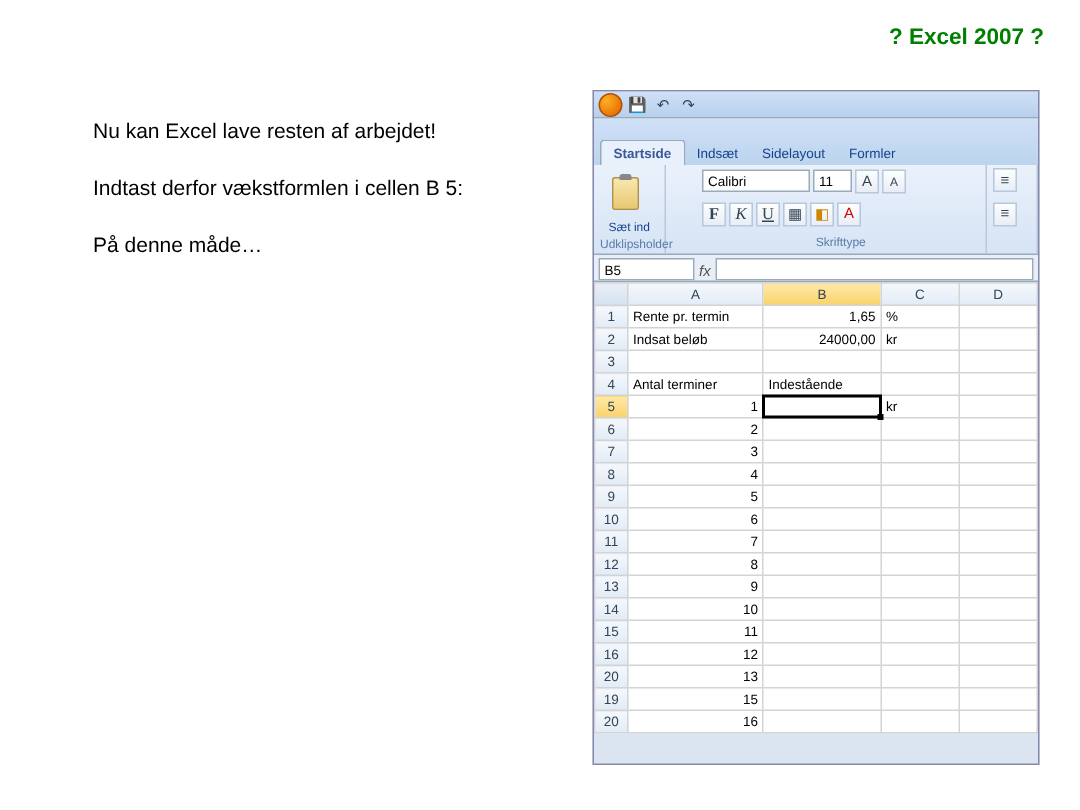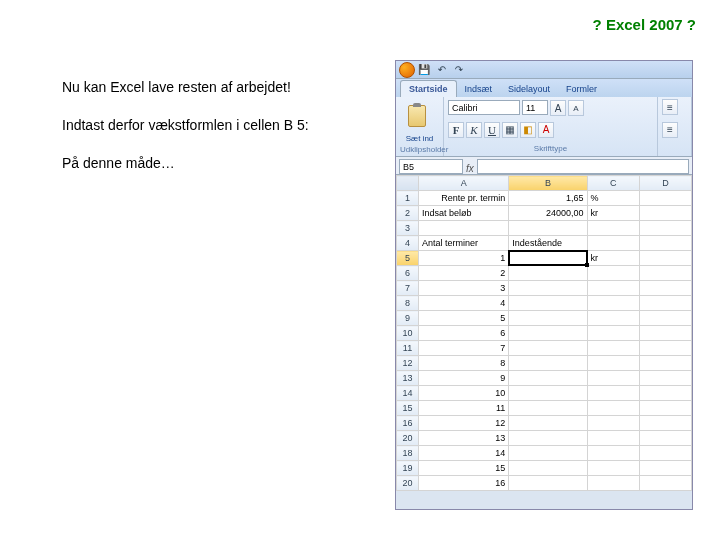--- a/index.html
+++ b/index.html
@@ -9,31 +9,31 @@
   .left p { margin-bottom: 20px; }
   .formula sub { font-size: 10px; }
   .formula sup { font-size: 10px; }
 
   .excel { position: absolute; left: 395px; top: 60px; width: 298px; height: 450px; border: 1px solid #88a; background: #dbe5f1; font-family: "Segoe UI", Tahoma, sans-serif; font-size: 9px; overflow: hidden; }
 
   .titlebar { height: 18px; background: linear-gradient(#cfe0f7,#b8d0ec); display: flex; align-items: center; padding: 0 3px; gap: 3px; border-bottom: 1px solid #9ab; }
   .officebtn { width: 16px; height: 16px; border-radius: 50%; background: radial-gradient(circle at 30% 30%, #ffb020, #e06000); border: 1px solid #b05000; }
   .qat-icon { width: 14px; height: 14px; display: flex; align-items: center; justify-content: center; font-size: 10px; color: #345; }
 
-  .ribbon-tabs { height: 18px; display: flex; align-items: flex-end; padding-left: 4px; background: linear-gradient(#cfe0f7,#bcd4ee); font-size: 9px; }
+  .ribbon-tabs { height: 31px; display: flex; align-items: flex-end; padding-left: 4px; background: linear-gradient(#cfe0f7,#bcd4ee); font-size: 9px; }
   .ribbon-tab { padding: 3px 8px; color: #15428b; }
   .ribbon-tab.active { background: #e8f0fb; border: 1px solid #9ab; border-bottom: none; border-radius: 3px 3px 0 0; color: #3b5998; font-weight: bold; }
 
   .ribbon { height: 60px; background: linear-gradient(#eaf1fb,#d6e4f5); border-bottom: 1px solid #9ab; display: flex; }
   .ribbon-group { border-right: 1px solid #b8c8dc; padding: 2px 4px; display: flex; flex-direction: column; justify-content: space-between; }
   .ribbon-label { font-size: 8px; color: #5a7aa8; text-align: center; padding-top: 1px; }
   .paste-big { width: 34px; height: 34px; display: flex; flex-direction: column; align-items: center; justify-content: center; }
   .clipboard-icon { width: 18px; height: 22px; background: linear-gradient(#f8e8b0,#e8c870); border: 1px solid #b89040; border-radius: 2px; position: relative; }
   .clipboard-icon::before { content:""; position:absolute; top:-3px; left:4px; width:8px; height:4px; background:#888; border-radius:2px 2px 0 0; }
-  .font-group { flex: 1; padding: 3px 4px; }
+  .font-group { flex: 1; padding: 3px 4px; margin-left: 20px; }
   .font-row { display: flex; gap: 2px; margin-bottom: 2px; }
   .font-select { background: #fff; border: 1px solid #9ab; font-size: 9px; padding: 1px 3px; height: 15px; display: flex; align-items: center; }
   .fname { width: 72px; } .fsize { width: 26px; }
   .btn-sm { width: 16px; height: 16px; background: linear-gradient(#fdfdfd,#e8eef7); border: 1px solid #b8c8dc; font-size: 10px; display: flex; align-items: center; justify-content: center; color: #345; }
   .bold { font-weight: bold; font-family: "Times New Roman"; font-size: 11px; }
   .ital { font-style: italic; font-family: "Times New Roman"; font-size: 11px; }
   .under { text-decoration: underline; font-family: "Times New Roman"; font-size: 11px; }
 
   .namebox-row { height: 18px; background: #e8eef7; display: flex; align-items: flex-end; border-bottom: 1px solid #9ab; }
   .namebox { width: 64px; height: 15px; background: #fff; border: 1px solid #9ab; margin-left: 3px; font-size: 9px; padding: 0 3px; display: flex; align-items: center; }
@@ -133,21 +133,21 @@
           <th class="corner"></th>
           <th class="col-A">A</th>
           <th class="col-B col-hl">B</th>
           <th class="col-C">C</th>
           <th class="col-D">D</th>
         </tr>
       </thead>
       <tbody id="grid-body">
           <tr>
             <td class="rowhdr">1</td>
-            <td class="col-A" style="text-align: right;">Rente pr. termin</td>
+            <td class="col-A" style="text-align: left;">Rente pr. termin</td>
             <td class="col-B">1,65</td>
             <td class="col-C">%</td>
             <td class="col-D"></td>
           </tr>
           <tr>
             <td class="rowhdr">2</td>
             <td class="col-A" style="text-align: left;">Indsat beløb</td>
             <td class="col-B">24000,00</td>
             <td class="col-C">kr</td>
             <td class="col-D"></td>
@@ -251,27 +251,20 @@
             <td class="col-D"></td>
           </tr>
           <tr>
             <td class="rowhdr">20</td>
             <td class="col-A col-A-data">13</td>
             <td class="col-B"></td>
             <td class="col-C"></td>
             <td class="col-D"></td>
           </tr>
           <tr>
-            <td class="rowhdr">18</td>
-            <td class="col-A col-A-data">14</td>
-            <td class="col-B"></td>
-            <td class="col-C"></td>
-            <td class="col-D"></td>
-          </tr>
-          <tr>
             <td class="rowhdr">19</td>
             <td class="col-A col-A-data">15</td>
             <td class="col-B"></td>
             <td class="col-C"></td>
             <td class="col-D"></td>
           </tr>
           <tr>
             <td class="rowhdr">20</td>
             <td class="col-A col-A-data">16</td>
             <td class="col-B"></td>

